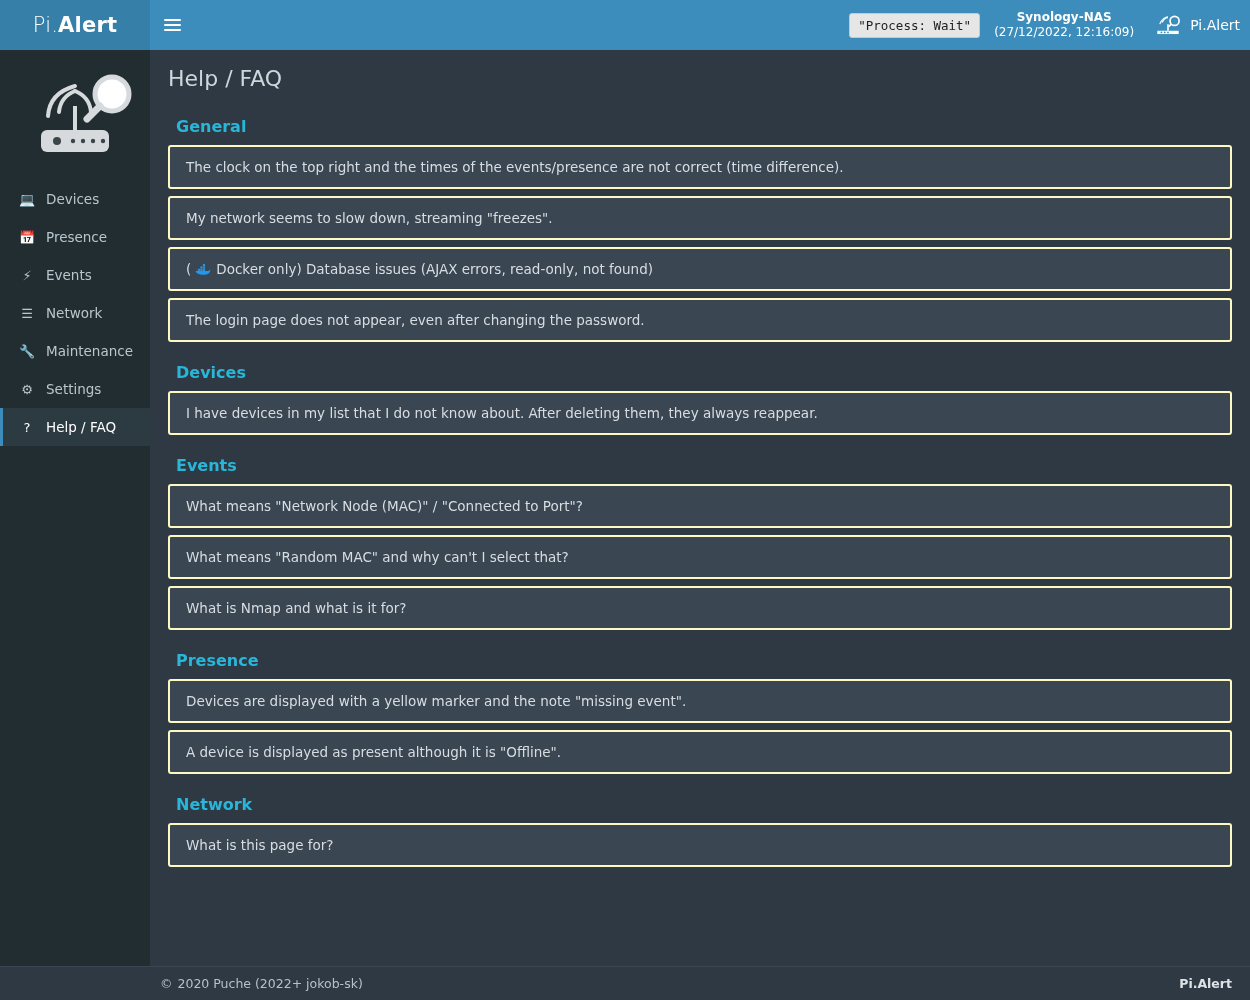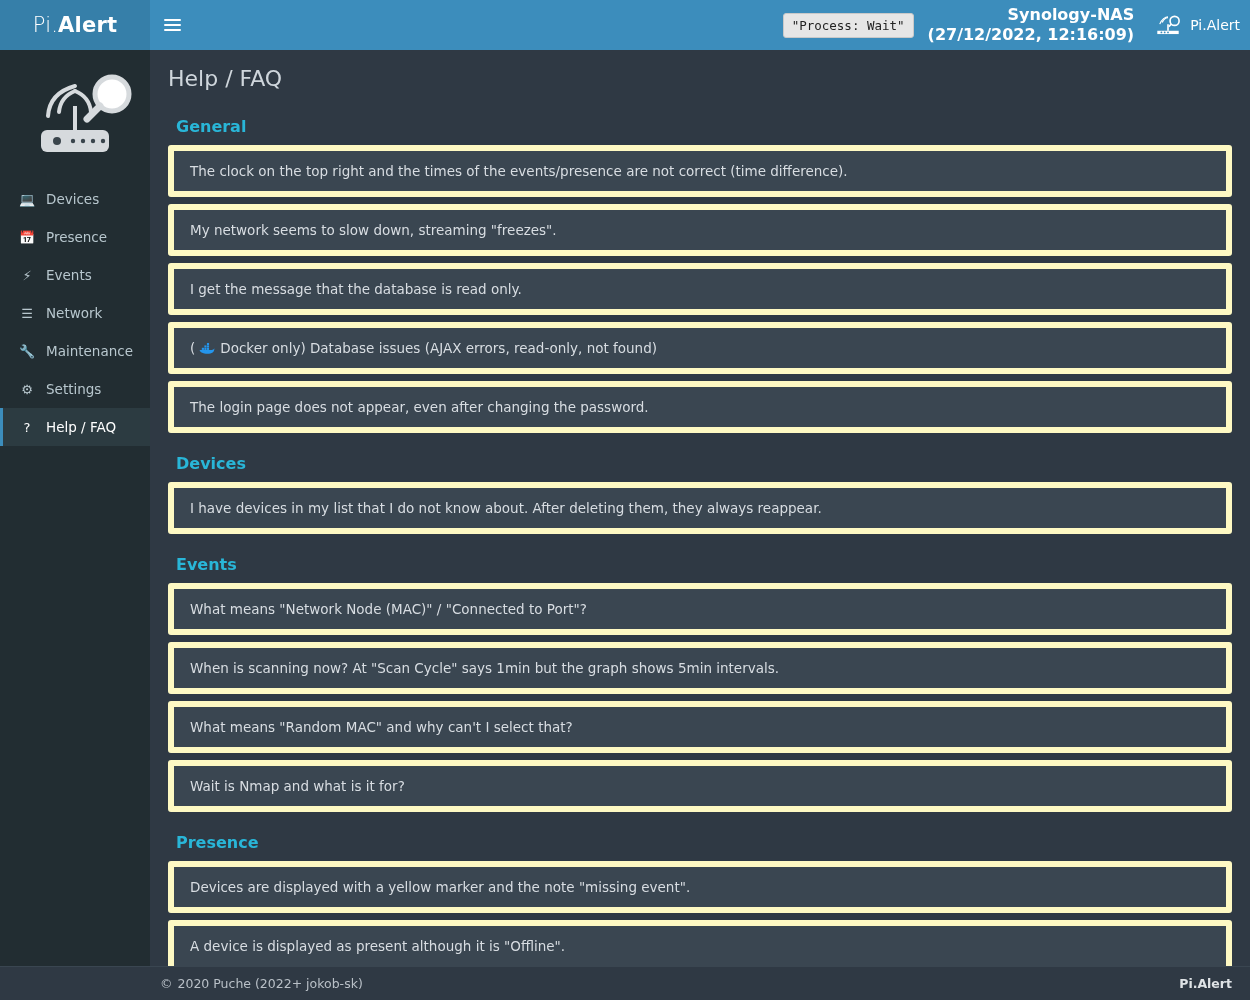--- a/index.html
+++ b/index.html
@@ -33,24 +33,24 @@
   .hamburger .bars i {
     display: block; height: 2px; background: #fff; margin: 3px 0; border-radius: 1px;
   }
   .nav-right { margin-left: auto; display: flex; align-items: center; gap: 14px; }
   .proc-status {
     background: #e6e6e6; color: #222; font-family: "DejaVu Sans Mono", "Liberation Mono", monospace;
     font-size: 12.5px; padding: 4px 8px; border-radius: 3px; border: 1px solid #c9c9c9;
     white-space: nowrap;
   }
   .server-info {
-    color: #fff; font-size: 16px; line-height: 1.25; text-align: right;
+    color: #fff; font-size: 12px; line-height: 1.25; text-align: center;
     font-weight: 700;
   }
-  .server-info .line2 { font-weight: 700; }
+  .server-info .line2 { font-weight: 400; }
   .user-menu { display: flex; align-items: center; gap: 8px; color: #fff; font-size: 14px; padding-left: 6px; }
   .user-icon { width: 28px; height: 22px; display: block; }
 
   
   .body-wrap { flex: 1; display: flex; min-height: 0; }
 
   
   .sidebar {
     width: 150px; min-width: 150px; background: #222d32; display: flex; flex-direction: column;
   }
@@ -73,21 +73,21 @@
   }
   .page-title {
     font-size: 22px; font-weight: 400; color: #cfd6dc; margin: 2px 0 12px 0;
   }
   .section-title {
     color: #29b6d8; font-size: 16px; font-weight: 600; margin: 14px 0 9px 8px;
   }
   .faq-item {
     background: #3a4651; color: #d8dde2; font-size: 13.5px;
     padding: 12px 16px; margin-bottom: 7px; border-radius: 3px;
-    border: 6px solid #fef9c3; cursor: pointer;
+    border: 2px solid #fef9c3; cursor: pointer;
     display: flex; align-items: center; gap: 4px;
   }
   .docker-icon { display: inline-block; width: 17px; height: 13px; vertical-align: -2px; }
 
   
   .footer {
     height: 34px; background: #2f3944; border-top: 1px solid #3a4651;
     display: flex; align-items: center; justify-content: space-between;
     padding: 0 18px 0 160px; font-size: 12.5px; color: #b9c0c7;
   }
@@ -190,21 +190,20 @@
         </li>
       </ul>
     </div>
 
     <div class="content">
       <div class="page-title">Help / FAQ</div>
 
       <div class="section-title">General</div>
       <div class="faq-item">The clock on the top right and the times of the events/presence are not correct (time difference).</div>
       <div class="faq-item">My network seems to slow down, streaming "freezes".</div>
-      <div class="faq-item">I get the message that the database is read only.</div>
       <div class="faq-item">
         <span>(</span>
         <span>
           <svg class="docker-icon" viewBox="0 0 24 18" xmlns="http://www.w3.org/2000/svg">
             <rect x="4" y="8" width="3" height="3" fill="#2496ed"></rect>
             <rect x="7.6" y="8" width="3" height="3" fill="#2496ed"></rect>
             <rect x="11.2" y="8" width="3" height="3" fill="#2496ed"></rect>
             <rect x="7.6" y="4.6" width="3" height="3" fill="#2496ed"></rect>
             <rect x="11.2" y="4.6" width="3" height="3" fill="#2496ed"></rect>
             <rect x="11.2" y="1.2" width="3" height="3" fill="#2496ed"></rect>
@@ -213,23 +212,22 @@
         </span>
         <span>Docker only) Database issues (AJAX errors, read-only, not found)</span>
       </div>
       <div class="faq-item">The login page does not appear, even after changing the password.</div>
 
       <div class="section-title">Devices</div>
       <div class="faq-item">I have devices in my list that I do not know about. After deleting them, they always reappear.</div>
 
       <div class="section-title">Events</div>
       <div class="faq-item">What means "Network Node (MAC)" / "Connected to Port"?</div>
-      <div class="faq-item">When is scanning now? At "Scan Cycle" says 1min but the graph shows 5min intervals.</div>
       <div class="faq-item">What means "Random MAC" and why can't I select that?</div>
-      <div class="faq-item">Wait is Nmap and what is it for?</div>
+      <div class="faq-item">What is Nmap and what is it for?</div>
 
       <div class="section-title">Presence</div>
       <div class="faq-item">Devices are displayed with a yellow marker and the note "missing event".</div>
       <div class="faq-item">A device is displayed as present although it is "Offline".</div>
 
       <div class="section-title">Network</div>
       <div class="faq-item">What is this page for?</div>
     </div>
   </div>
 

